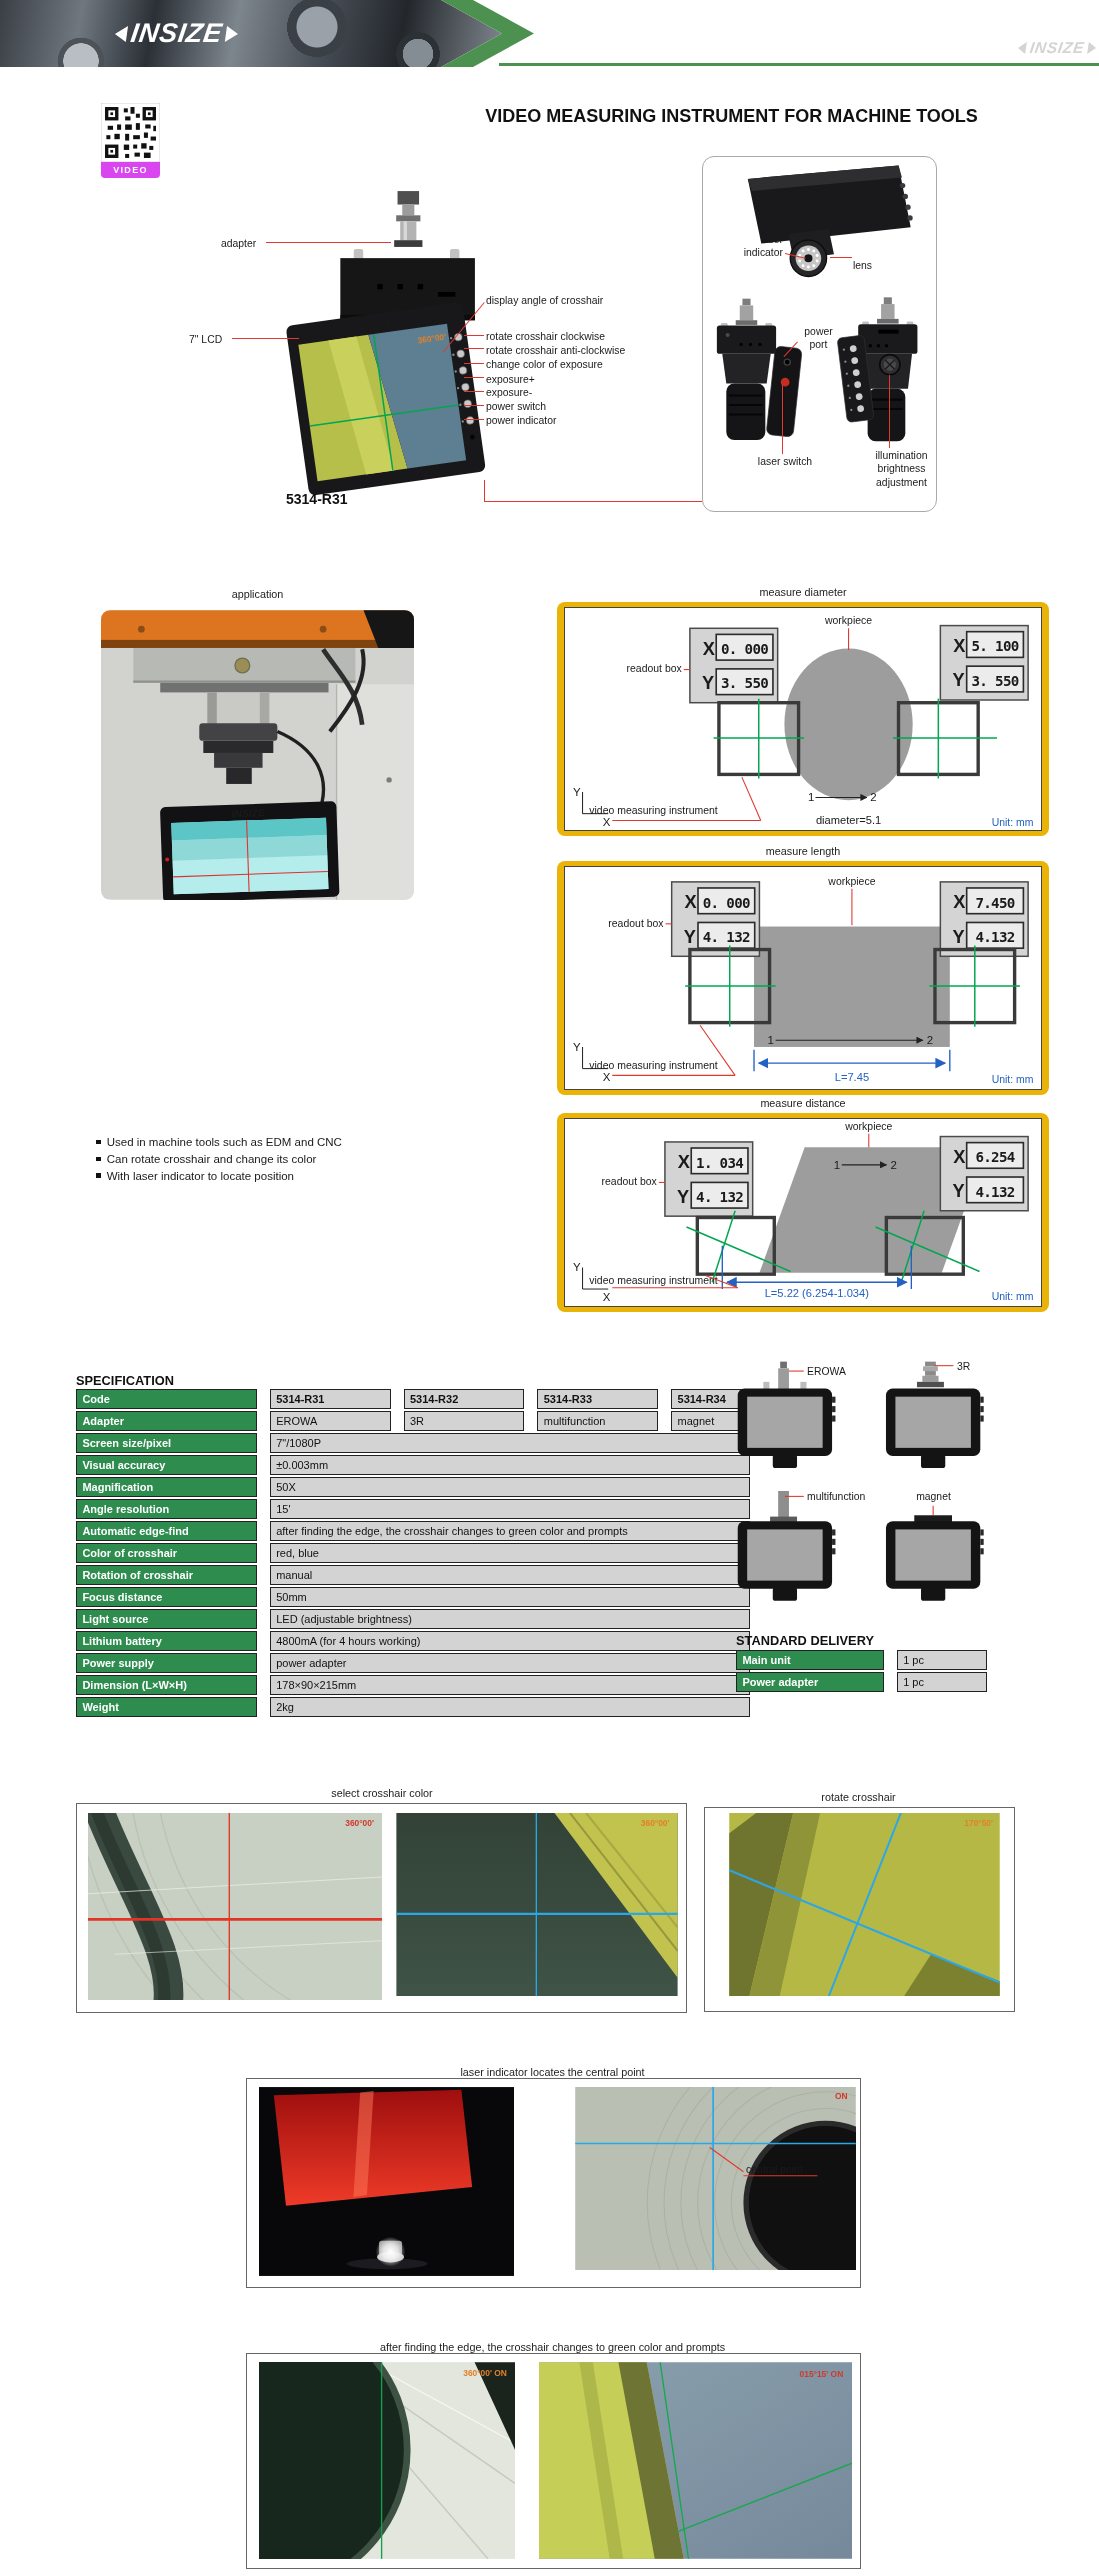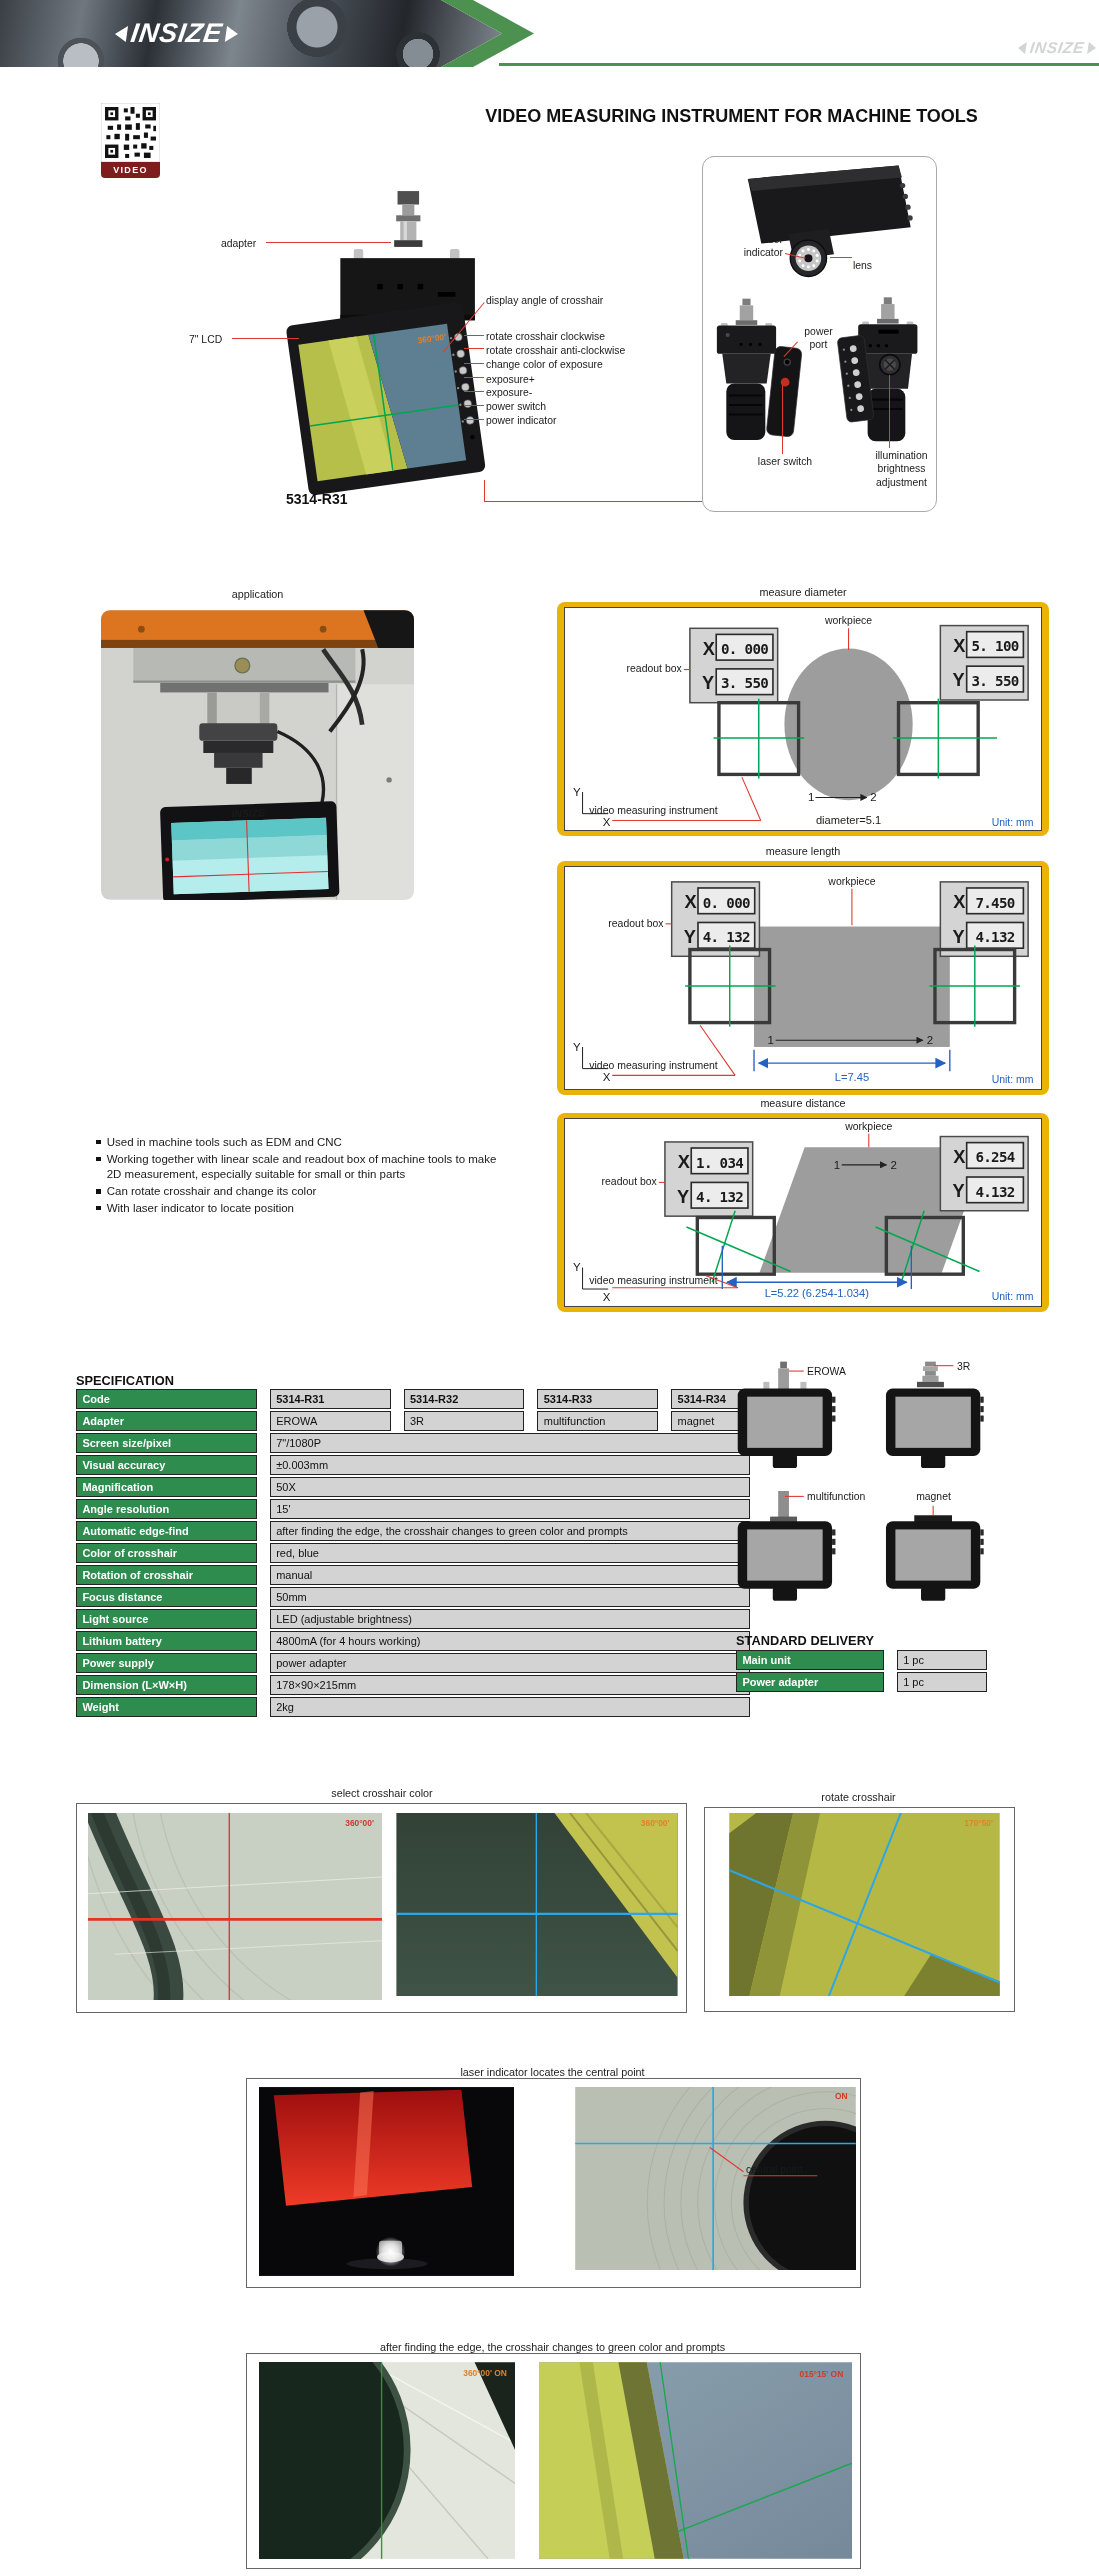--- a/index.html
+++ b/index.html
@@ -20,21 +20,21 @@
   .logo{display:inline-flex;align-items:center;gap:4px;font-style:italic;font-weight:bold;transform:skewX(-8deg);}
   .logo .txt{letter-spacing:0.7px;}
   .tri-r{width:0;height:0;border-top:6px solid transparent;border-bottom:6px solid transparent;border-left:8.8px solid currentColor;}
   .tri-l{width:0;height:0;border-top:6px solid transparent;border-bottom:6px solid transparent;border-right:8.8px solid currentColor;}
   .logo-main{left:115px;top:17.5px;color:#fff;font-size:27px;}
   .logo-main .tri-l{border-right-width:12px;border-top-width:8px;border-bottom-width:8px;}
   .logo-main .tri-r{border-left-width:12px;border-top-width:8px;border-bottom-width:8px;}
   .logo-faint{right:4px;top:39px;color:#d4d4d4;font-size:15.5px;}
   
   .title{left:418px;top:106px;width:627px;text-align:center;font-size:18px;font-we2ight:bold;font-weight:bold;color:#111;}
-  .video-badge{left:101px;top:162px;width:59px;height:15.5px;background:#7f1d1d;color:#fff;font-weight:bold;
+  .video-badge{left:101px;top:162px;width:59px;height:15.5px;background:#d946ef;color:#fff;font-weight:bold;
     font-size:9px;letter-spacing:1.3px;display:flex;align-items:center;justify-content:center;border-radius:0 0 4px 4px;}
   
   .lbl{position:absolute;font-size:10.4px;color:#1a1a1a;white-space:pre-line;line-height:1.28;}
   .ldr{position:absolute;height:1.3px;background:#e0392f;transform-origin:0 50%;}
   .ldr-v{position:absolute;width:1.3px;background:#e0392f;}
   .model{font-size:14px;font-weight:bold;color:#111;}
   .caption{position:absolute;font-size:10.8px;color:#222;text-align:center;}
   
   .side-panel{left:702px;top:156px;width:233px;height:354px;border:1.3px solid #a9a9a9;border-radius:12px;background:#fff;}
   
@@ -538,24 +538,20 @@
     </div>
   </section>
 
   <div class="features abs">
     <div class="row">
         <span class="sq"></span>
         <span>Used in machine tools such as EDM and CNC</span>
       </div>
     <div class="row">
         <span class="sq"></span>
-        <span>Working together with linear scale and readout box of machine tools to make 2D measurement, especially suitable for small or thin parts</span>
-      </div>
-    <div class="row">
-        <span class="sq"></span>
         <span>Can rotate crosshair and change its color</span>
       </div>
     <div class="row">
         <span class="sq"></span>
         <span>With laser indicator to locate position</span>
       </div>
   </div>
 
   <div class="sec-head" style="left:76px;top:1373px;">SPECIFICATION</div>
   <div class="abs spec">

